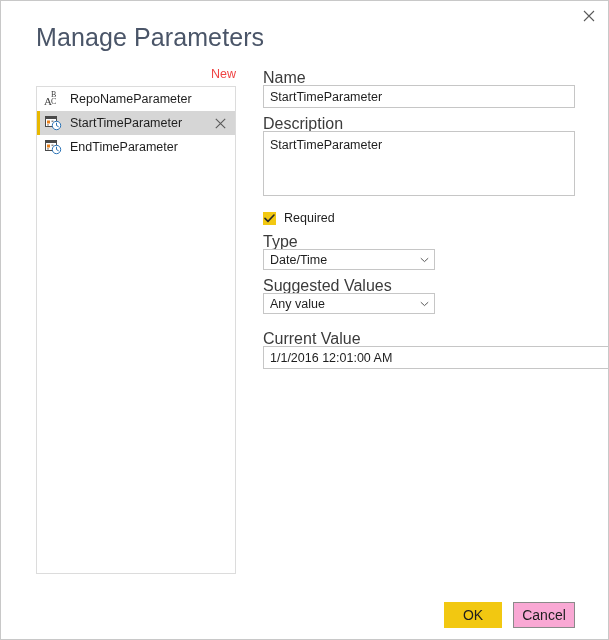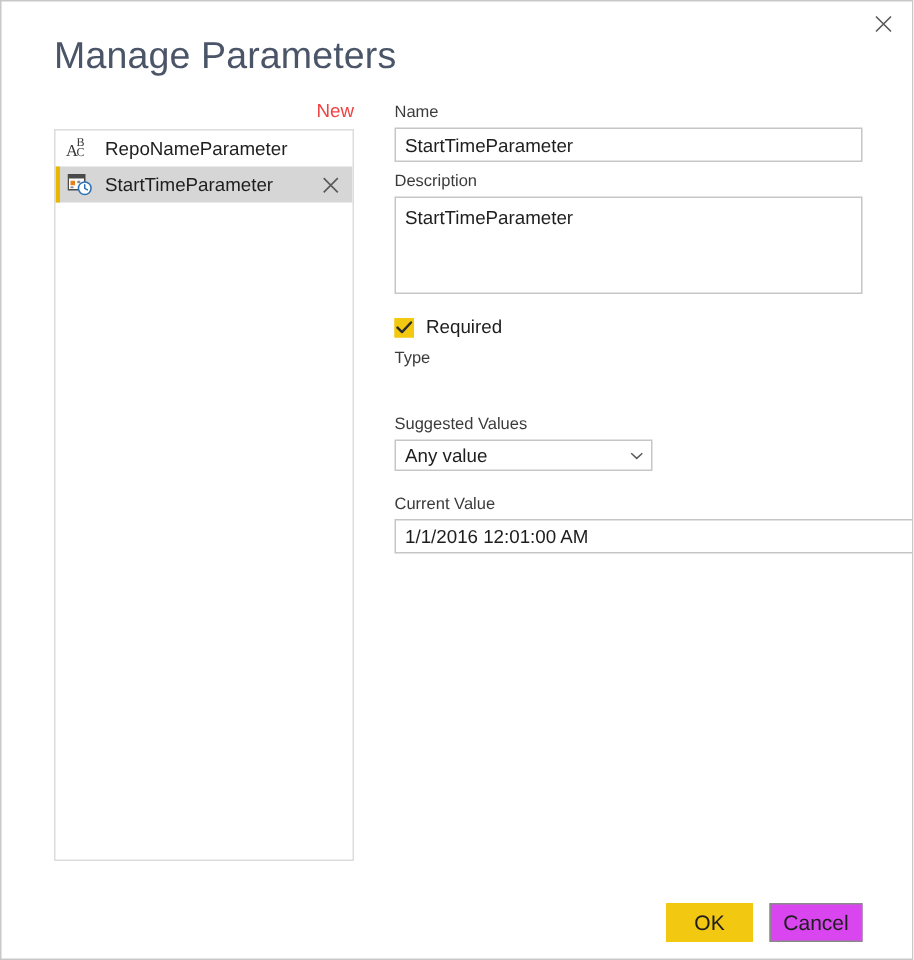--- a/index.html
+++ b/index.html
@@ -136,21 +136,21 @@
     width: 18px;
     height: 16px;
   }
   .abc-icon .a { position: absolute; left: 0px;  top: 5px;  font-size: 11px; }
   .abc-icon .b { position: absolute; left: 7px;  top: 0px;  font-size: 8px; }
   .abc-icon .c { position: absolute; left: 7px;  top: 7px;  font-size: 8px; }
 
   
   .field-label {
     position: absolute;
-    font-size: 11px;
+    font-size: 16px;
     color: #3b3b3b;
     white-space: nowrap;
   }
 
   .text-input {
     position: absolute;
     box-sizing: border-box;
     border: 1px solid #c6c6c6;
     background: #ffffff;
     font-family: "Liberation Sans", sans-serif;
@@ -237,21 +237,21 @@
     justify-content: center;
     cursor: pointer;
     user-select: none;
   }
   .btn-primary {
     background: #f2c811;
     border: 1px solid #f2c811;
     color: #1e1e1e;
   }
   .btn-secondary {
-    background: #d946ef;
+    background: #f9a8d4;
     border: 1px solid #8a8a8a;
     color: #1e1e1e;
   }
 </style>
 </head>
 <body>
 
 <div class="dialog">
 
   <button class="close-btn">
@@ -292,39 +292,61 @@
         </svg>
       </span>
       <span class="plabel">StartTimeParameter</span>
       <span class="row-delete">
         <svg width="11" height="11" viewBox="0 0 11 11" aria-hidden="true">
           <path d="M0.8 0.8 L10.2 10.2 M10.2 0.8 L0.8 10.2" stroke="#5a5a5a" stroke-width="1.1" fill="none"></path>
         </svg>
       </span>
     </div>
 
+    <div class="param-row">
+      <span class="ptype-icon">
+        <svg width="17" height="16" viewBox="0 0 17 16" aria-hidden="true">
+          <rect x="0.5" y="1.5" width="11" height="10" fill="#ffffff" stroke="#4a4a4a" stroke-width="1"></rect>
+          <rect x="0.5" y="1.5" width="11" height="2.5" fill="#4a4a4a"></rect>
+          <rect x="2" y="5.5" width="3" height="3" fill="#e8801a"></rect>
+          <rect x="6.5" y="5.5" width="2" height="1.6" fill="#8a8a8a"></rect>
+          <rect x="2" y="9.3" width="2" height="1.2" fill="#8a8a8a"></rect>
+          <circle cx="11.5" cy="10.5" r="4.2" fill="#ffffff" stroke="#2a72b5" stroke-width="1"></circle>
+          <path d="M11.5 8.2 L11.5 10.6 L13.3 11.6" stroke="#2a72b5" stroke-width="1" fill="none" stroke-linecap="round"></path>
+        </svg>
+      </span>
+      <span class="plabel">EndTimeParameter</span>
+    </div>
 
   </div>
 
   <div class="field-label" style="left:262px; top:68px;">Name</div>
   <input class="text-input" style="left: 262px; top: 84px; width: 312px; height: 23px;" value="StartTimeParameter">
 
   <div class="field-label" style="left:262px; top:114px;">Description</div>
   <textarea class="text-area" style="left: 262px; top: 130px; width: 312px; height: 65px;">StartTimeParameter</textarea>
 
   <div class="checkbox-row">
     <span class="cb-box">
       <svg width="11" height="9" viewBox="0 0 11 9" aria-hidden="true">
         <path d="M1 4.4 L4 7.4 L10 1" stroke="#2b2b2b" stroke-width="1.6" fill="none" stroke-linecap="round" stroke-linejoin="round"></path>
       </svg>
     </span>
     <span class="cb-label">Required</span>
   </div>
 
   <div class="field-label" style="left:262px; top:232px;">Type</div>
+  <div class="combo" style="left:262px; top:248px; width:172px;">
+    <span class="combo-value">Date/Time</span>
+    <span class="combo-arrow">
+      <svg width="9" height="6" viewBox="0 0 9 6" aria-hidden="true">
+        <path d="M0.8 1.2 L4.5 4.6 L8.2 1.2" stroke="#5a5a5a" stroke-width="1" fill="none"></path>
+      </svg>
+    </span>
+  </div>
 
   <div class="field-label" style="left:262px; top:276px;">Suggested Values</div>
   <div class="combo" style="left:262px; top:292px; width:172px;">
     <span class="combo-value">Any value</span>
     <span class="combo-arrow">
       <svg width="9" height="6" viewBox="0 0 9 6" aria-hidden="true">
         <path d="M0.8 1.2 L4.5 4.6 L8.2 1.2" stroke="#5a5a5a" stroke-width="1" fill="none"></path>
       </svg>
     </span>
   </div>

